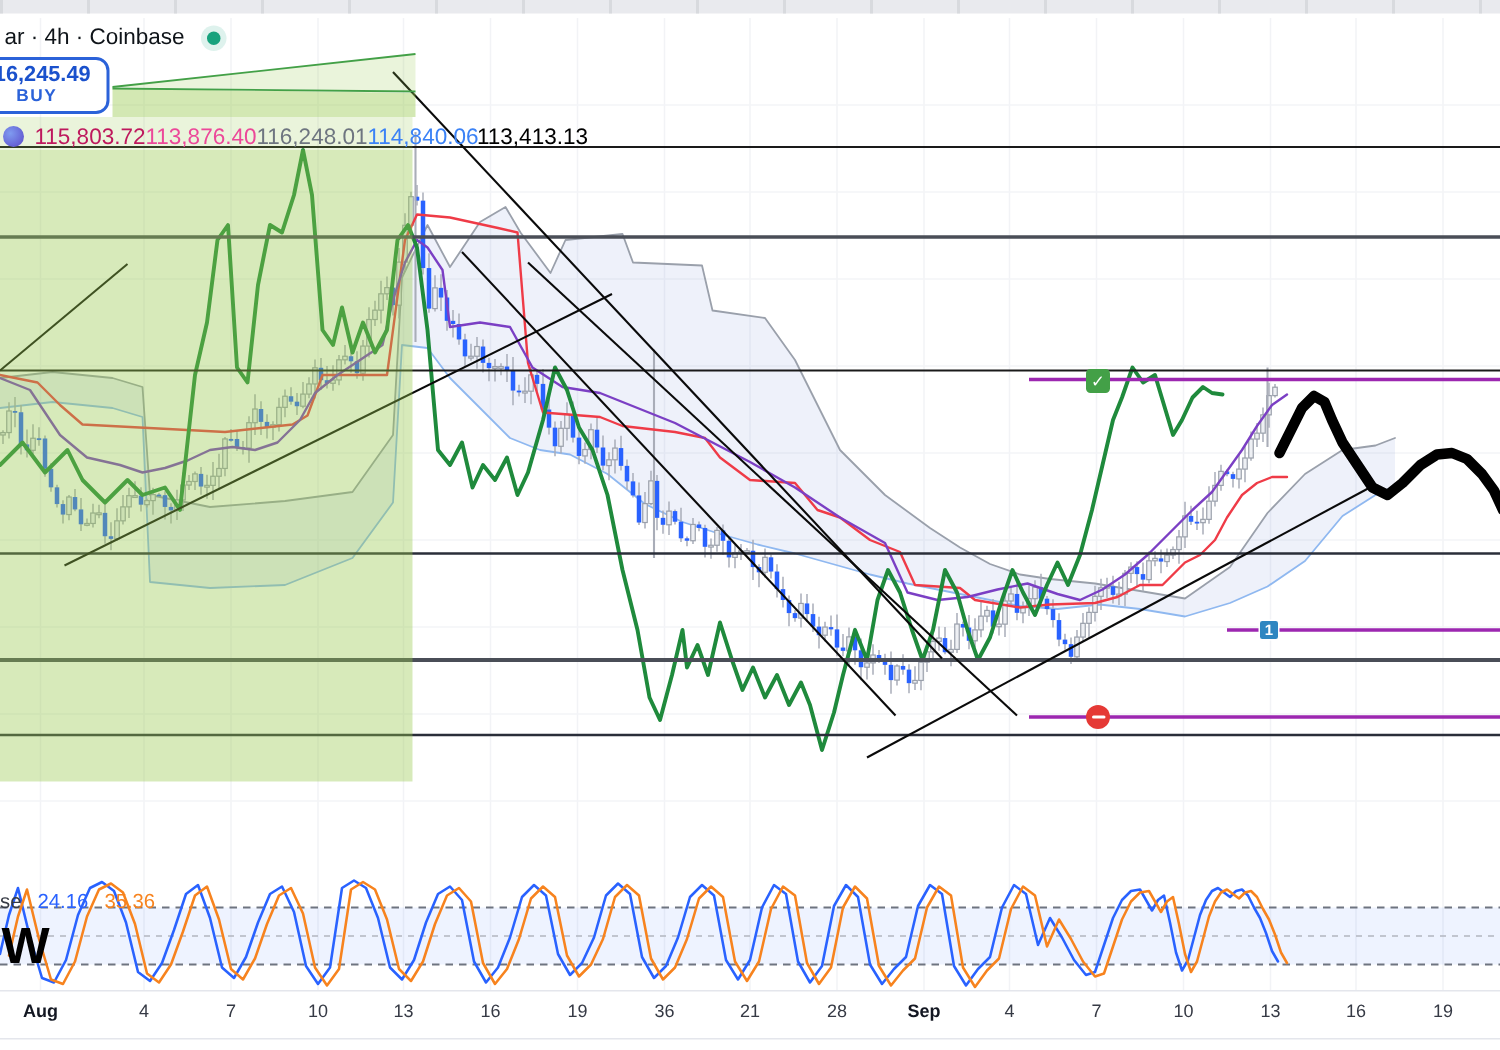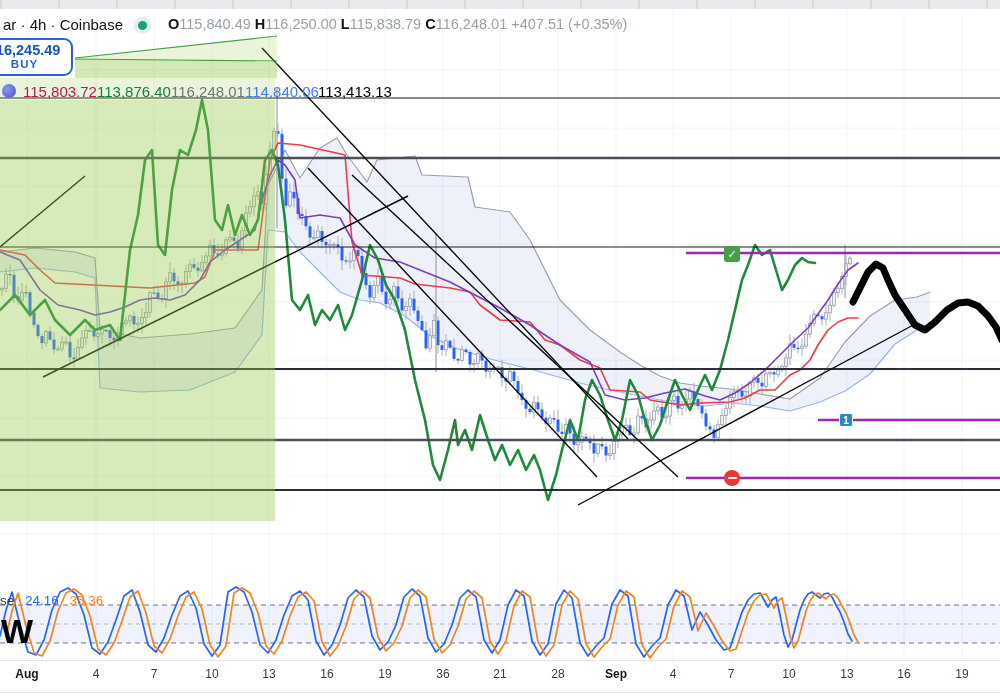--- a/index.html
+++ b/index.html
@@ -536,31 +536,30 @@
       <polyline points="0,636 6,610 12,592 20,625 28,652 36,655 44,640 52,610 60,592 68,588 76,594 84,615 92,648 100,654 108,642 116,620 124,596 132,590 140,612 148,645 156,652 164,638 172,615 180,596 188,591 196,608 204,644 212,656 220,645 228,592 236,587 244,592 252,612 260,645 268,653 276,640 284,615 292,596 300,591 308,600 316,641 324,655 332,645 340,625 348,598 356,590 364,597 372,636 380,650 388,642 396,625 404,597 412,589 420,596 428,638 436,652 444,644 452,625 460,598 468,590 476,597 484,640 492,653 500,640 508,605 516,590 524,596 532,641 540,655 548,644 556,604 564,590 572,598 580,643 588,656 596,646 604,638 612,604 620,590 628,596 636,644 644,657 652,646 660,638 668,605 676,590 684,596 692,630 700,612 708,625 716,640 724,650 730,648 736,630 742,612 748,600 754,594 760,593 764,600 768,607 772,600 776,597 780,615 784,635 788,647 792,640 796,625 800,610 804,600 808,594 812,592 816,595 820,598 824,594 828,593 832,597 836,605 840,612 844,622 848,634 852,641" fill="none" stroke="#2962ff" stroke-width="1.7" stroke-linejoin="round" stroke-linecap="round"></polyline>
       <polyline points="6,637 12,611 18,593 26,626 34,653 42,656 50,641 58,611 66,593 74,589 82,595 90,616 98,649 106,655 114,643 122,621 130,597 138,591 146,613 154,646 162,653 170,639 178,616 186,597 194,592 202,609 210,645 218,657 226,646 234,593 242,588 250,593 258,613 266,646 274,654 282,641 290,616 298,597 306,592 314,601 322,642 330,656 338,646 346,626 354,599 362,591 370,598 378,637 386,651 394,643 402,626 410,598 418,590 426,597 434,639 442,653 450,645 458,626 466,599 474,591 482,598 490,641 498,654 506,641 514,606 522,591 530,597 538,642 546,656 554,645 562,605 570,591 578,599 586,644 594,657 602,647 610,639 618,605 626,591 634,597 642,645 650,658 658,647 666,639 674,606 682,591 690,597 698,631 706,613 714,626 722,641 730,651 736,649 742,631 748,613 754,601 760,595 766,594 770,601 774,608 778,601 782,598 786,616 790,636 794,648 798,641 802,626 806,611 810,601 814,595 818,593 822,596 826,599 830,595 834,594 838,598 842,606 846,613 850,623 854,635 858,642" fill="none" stroke="#f7831e" stroke-width="1.7" stroke-linejoin="round" stroke-linecap="round"></polyline>
     </svg>
 
   <div class="hdr">
     <span class="sym">ar · 4h · Coinbase</span>
   </div>
   <div class="dot-wrap">
       <div class="dot"></div>
     </div>
-  <div class="ohlc" id="ohlc-row"><b>O</b><span class="v">115,840.49 </span><b>H</b><span class="v">116,250.00 </span><b>L</b><span class="v">115,838.79 </span><b>C</b><span class="v">116,248.01 </span><span class="v">+407.51 (+0.35%)</span></div>
 
   <div class="buy">
     <div class="p">116,245.49</div>
     <div class="b">BUY</div>
   </div>
 
   <div class="ind-icon"></div>
   <div class="ind-legend" id="ind-legend">
       <span style="color: #be185d; left: 23px;">115,803.72</span>
-      <span style="color: #15803d; left: 97px;">113,876.40</span>
+      <span style="color: #ec4899; left: 97px;">113,876.40</span>
       <span style="color: rgb(110, 117, 128); left: 171px;">116,248.01</span>
       <span style="color: #3b82f6; left: 245px;">114,840.06</span>
       <span style="color: #000000; left: 318px;">113,413.13</span>
     </div>
 
   <div class="stoch-legend">
     <span style="color:#363a45;">se</span>
     <span id="stoch-k" style="color: rgb(41, 98, 255);">24.16</span>
     <span id="stoch-d" style="color: rgb(247, 131, 30);">35.36</span>
   </div>

